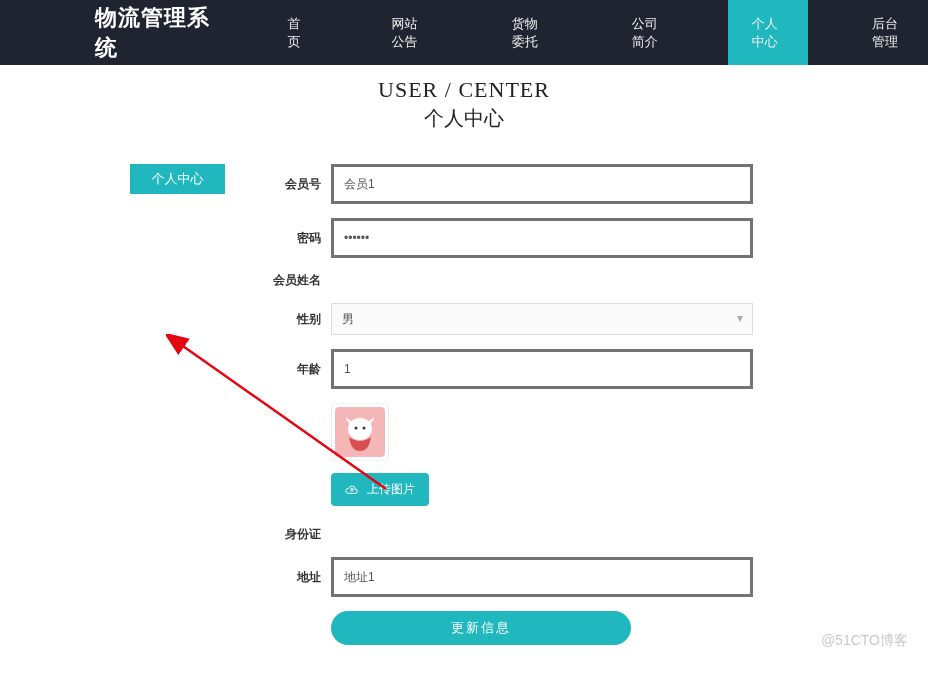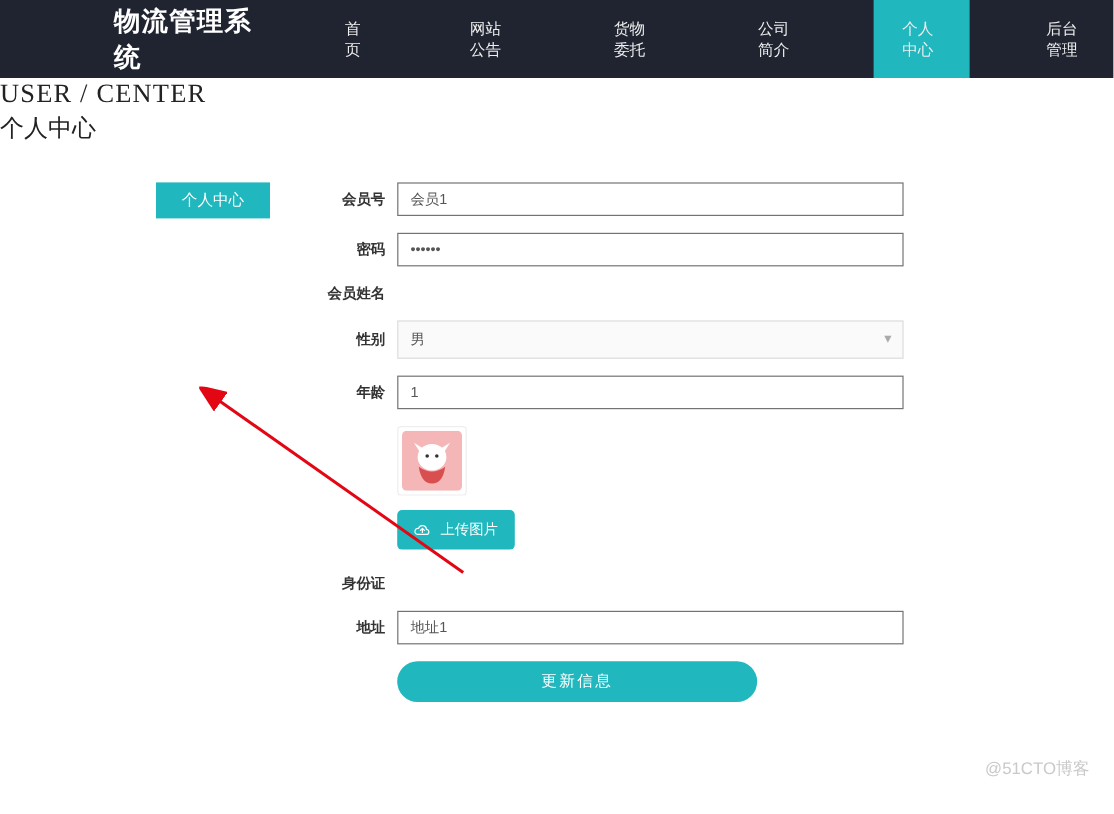--- a/index.html
+++ b/index.html
@@ -4,33 +4,33 @@
   <style>
     * { margin: 0; padding: 0; box-sizing: border-box; }
     body { font-family: "Microsoft YaHei", Arial, sans-serif; background: #fff; width: 928px; height: 678px; overflow: hidden; position: relative; }
     
     .navbar { background: #1f2430; height: 65px; display: flex; align-items: center; padding: 0 0 0 95px; justify-content: space-between; }
     .brand { color: #fff; font-size: 22px; font-weight: bold; margin-right: 50px; letter-spacing: 1px; }
     .nav-items { display: flex; height: 100%; gap: 40px; }
     .nav-item { color: #eee; font-size: 13px; padding: 0 24px; height: 100%; display: flex; align-items: center; cursor: pointer; }
     .nav-item.active { background: #20b8be; }
     
-    .page-header { }
+    .page-header { text-align: center; margin-top: 12px; }
     .page-title-en { font-family: Georgia, serif; font-size: 22px; color: #222; letter-spacing: 1px; }
     .page-title-zh { font-family: "SimSun", serif; font-size: 20px; color: #222; margin-top: 2px; }
     
     .content-wrap { display: flex; margin-top: 32px; padding: 0 0 0 130px; position: relative; }
     
     .sidebar { width: 95px; }
     .sidebar-btn { background: #20b8be; color: #fff; font-size: 13px; width: 95px; height: 30px; display: flex; align-items: center; justify-content: center; cursor: pointer; }
     
     .form-area { flex: 1; margin-left: 48px; }
     .form-row { display: flex; align-items: center; margin-bottom: 14px; }
     .form-label { width: 48px; text-align: right; font-size: 12px; color: #333; margin-right: 10px; flex-shrink: 0; font-weight: bold; }
-    .form-input { flex: 1; max-width: 422px; height: 28px; border: 1px solid #737373; padding: 0 10px; font-size: 12px; color: #555; background: #fff; }
+    .form-input { flex: 1; max-width: 422px; height: 40px; border: 3px solid #737373; padding: 0 10px; font-size: 12px; color: #555; background: #fff; }
     .form-select { flex: 1; max-width: 422px; height: 32px; border: 1px solid #ddd; padding: 0 10px; font-size: 12px; color: #555; background: #fafafa; appearance: none; position: relative; }
     .select-wrap { position: relative; flex: 1; max-width: 422px; }
     .select-wrap::after { content: "▾"; position: absolute; right: 10px; top: 8px; color: #aaa; font-size: 12px; pointer-events: none; }
     
     .avatar-row { margin-left: 58px; margin-bottom: 12px; }
     .avatar-box { width: 58px; height: 58px; border: 1px solid #eee; border-radius: 3px; display: flex; align-items: center; justify-content: center; background: #fff; }
     .avatar-svg { width: 50px; height: 50px; }
     
     .upload-row { margin-left: 58px; margin-bottom: 20px; }
     .upload-btn { background: #20b8be; color: #fff; font-size: 12px; border: none; border-radius: 4px; padding: 8px 14px; display: inline-flex; align-items: center; gap: 8px; cursor: pointer; }

